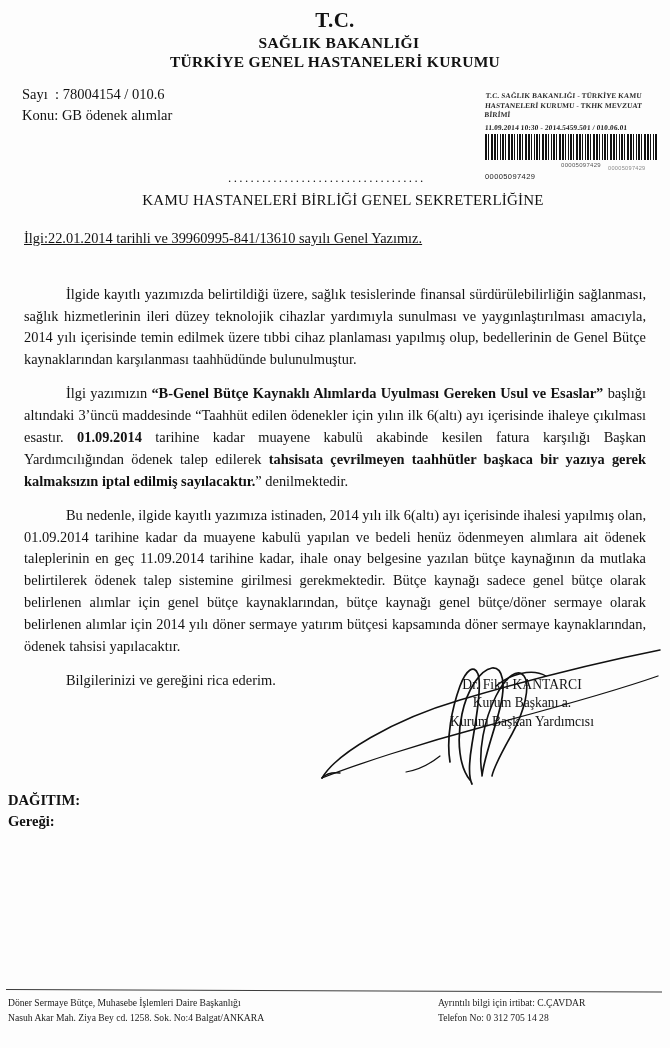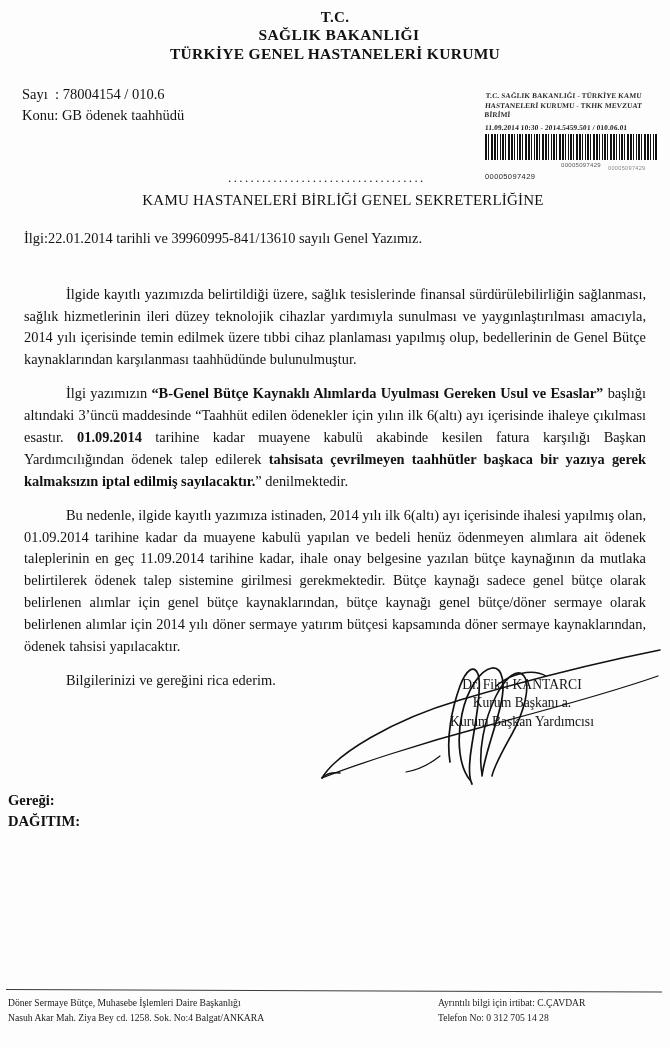--- a/index.html
+++ b/index.html
@@ -24,21 +24,21 @@
   
   .letterhead {
     position: absolute;
     left: 0;
     top: 8px;
     width: 670px;
     text-align: center;
     font-weight: bold;
     line-height: 1.22;
   }
-  .lh-tc     { font-size: 15px; letter-spacing: 0.3px; }
+  .lh-tc     { font-size: 21px; letter-spacing: 0.3px; }
   .lh-bak    { font-size: 15.5px; letter-spacing: 0.4px; margin-left: 8px; }
   .lh-kurum  { font-size: 15.5px; letter-spacing: 0.3px; }
 
   
   .meta {
     position: absolute;
     left: 22px;
     top: 84px;
     font-size: 14.5px;
     line-height: 1.45;
@@ -150,20 +150,21 @@
     text-align: justify;
     text-indent: 42px;
     hyphens: none;
   }
   p.ilgi {
     margin: 0 0 34px 0;
     font-size: 14.4px;
     line-height: 1.5;
     text-indent: 0;
     text-align: left;
+    text-decoration: underline;
   }
   p.closing {
     margin: 14px 0 0 0;
     font-size: 14.4px;
     text-indent: 42px;
     text-align: left;
   }
   .b  { font-weight: bold; }
   .bi { font-weight: bold; }
 
@@ -227,21 +228,21 @@
 
 <div id="page">
 
   <div class="letterhead">
     <div class="lh-tc">T.C.</div>
     <div class="lh-bak">SAĞLIK BAKANLIĞI</div>
     <div class="lh-kurum">TÜRKİYE GENEL HASTANELERİ KURUMU</div>
   </div>
 
   <div class="meta"><span>Sayı  : 78004154 / 010.6</span>
-<span>Konu: GB ödenek taahhüdü</span></div>
+<span>Konu: GB ödenek alımlar</span></div>
 
   <div class="stamp">
     <div class="stamp-org">
       <div>T.C. SAĞLIK BAKANLIĞI - TÜRKİYE KAMU</div>
       <div>HASTANELERİ KURUMU - TKHK MEVZUAT</div>
       <div>BİRİMİ</div>
     </div>
     <div class="stamp-ref">11.09.2014 10:30 - 2014.5459.501 / 010.06.01</div>
     <div class="barcode"></div>
     <div class="barcode-num-left">00005097429</div>
@@ -278,22 +279,22 @@
       <path d="M22 132 C 26 128, 32 126, 40 127" stroke-width="1.4"></path>
       <path d="M150 116 C 146 92, 152 62, 160 40 C 166 24, 174 18, 178 28 C 182 40, 176 74, 172 98 C 169 116, 168 130, 172 138" stroke-width="1.7"></path>
       <path d="M170 134 C 160 122, 156 96, 162 68 C 167 44, 180 24, 192 22 C 203 21, 206 38, 200 62 C 194 86, 184 112, 182 130" stroke-width="1.7"></path>
       <path d="M182 128 C 178 106, 184 74, 196 50 C 206 30, 218 22, 224 30 C 231 40, 224 66, 212 88 C 202 106, 194 120, 192 130" stroke-width="1.6"></path>
       <path d="M196 40 C 210 28, 232 22, 246 30" stroke-width="1.4"></path>
       <path d="M140 110 C 130 118, 118 124, 106 126" stroke-width="1.2"></path>
     </g>
   </svg>
 
   <div class="distro">
+    <div class="hdr">DAĞITIM:</div>
     <div class="hdr">Gereği:</div>
-    <div class="hdr">DAĞITIM:</div>
   </div>
 
   <div class="footrule"></div>
   <div class="footer footer-left">
     <div>Döner Sermaye Bütçe, Muhasebe İşlemleri Daire Başkanlığı</div>
     <div>Nasuh Akar Mah. Ziya Bey cd.  1258. Sok. No:4 Balgat/ANKARA</div>
   </div>
   <div class="footer footer-right">
     <div>Ayrıntılı bilgi için irtibat: C.ÇAVDAR</div>
     <div>Telefon No: 0 312 705 14 28</div>

